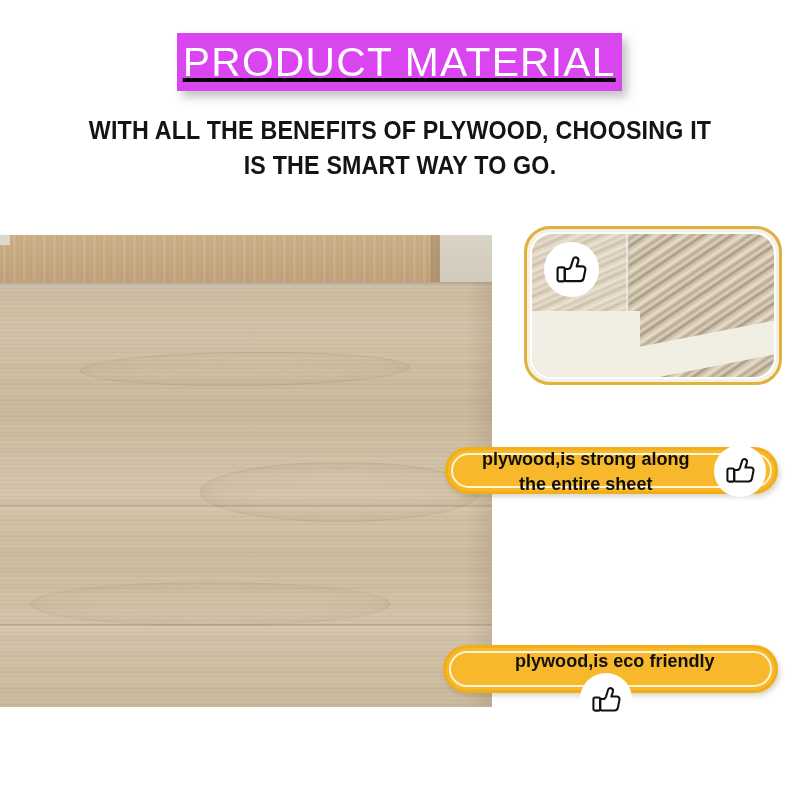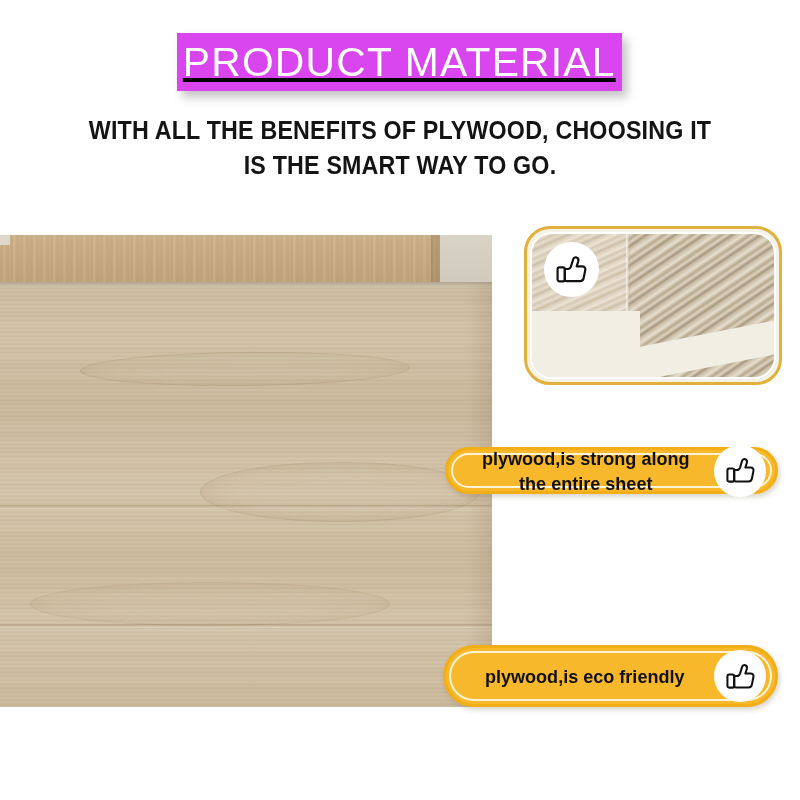--- a/index.html
+++ b/index.html
@@ -330,21 +330,21 @@
     width: 52px;
     height: 52px;
     margin-right: 9px;
     flex: 0 0 52px;
     z-index: 3;
   }
   .pill-thumb svg { width: 31px; height: 31px; display: block; }
 
   .pill-1 { left: 445px; top: 437px; width: 333px; height: 47px; margin-top: 10px; }
   .pill-2 { left: 443px; top: 538px; width: 335px; height: 67px; }
-  .pill-3 { left: 443px; top: 645px; width: 335px; height: 62px; }
+  .pill-3 { left: 443px; top: 645px; width: 335px; height: 48px; flex-direction: column; }
 </style>
 </head>
 <body>
 
 <div id="stage">
 
   <div class="title-banner">
     <span class="title-text">PRODUCT MATERIAL</span>
   </div>
 

